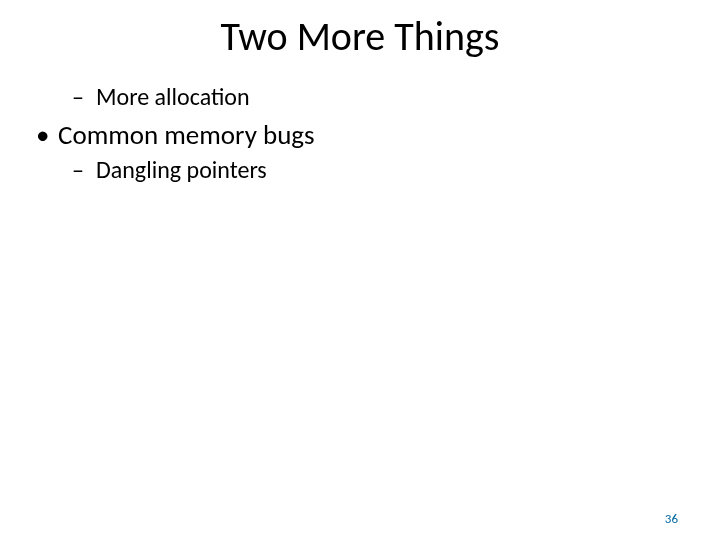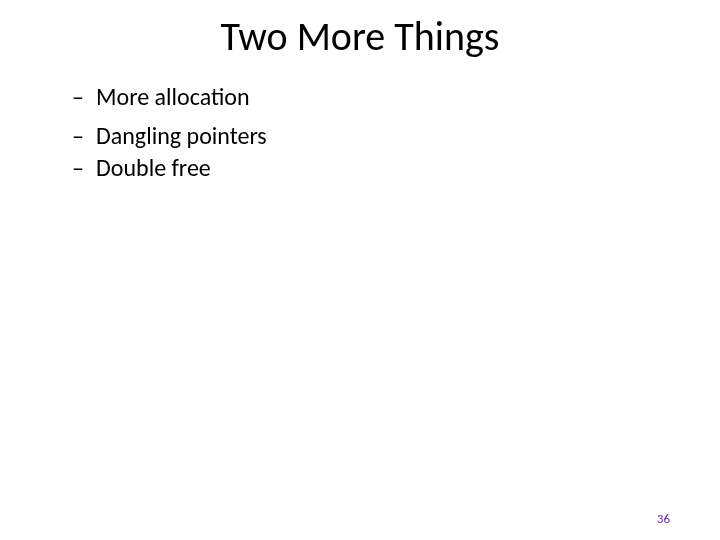--- a/index.html
+++ b/index.html
@@ -61,39 +61,39 @@
     position: absolute;
     left: 36px;
     top: 0;
     font-size: 24px;
   }
   .gap {
     height: 6px;
   }
   .pagenum {
     position: absolute;
-    right: 30px;
+    right: 22px;
     bottom: 14px;
     font-size: 13px;
-    color: #6d28d9;
+    color: #0369a1;
   }
 </style>
 </head>
 <body>
 
 <div class="slide">
 
   <div class="title">Two More Things</div>
 
   <div class="body">
 
     <div class="l2">More allocation</div>
 
     <div class="gap"></div>
 
+    <div class="l1">Common memory bugs</div>
     <div class="l2">Dangling pointers</div>
-    <div class="l2">Double free</div>
 
   </div>
 
   <div class="pagenum">36</div>
 
 </div>
 
 </body></html>

